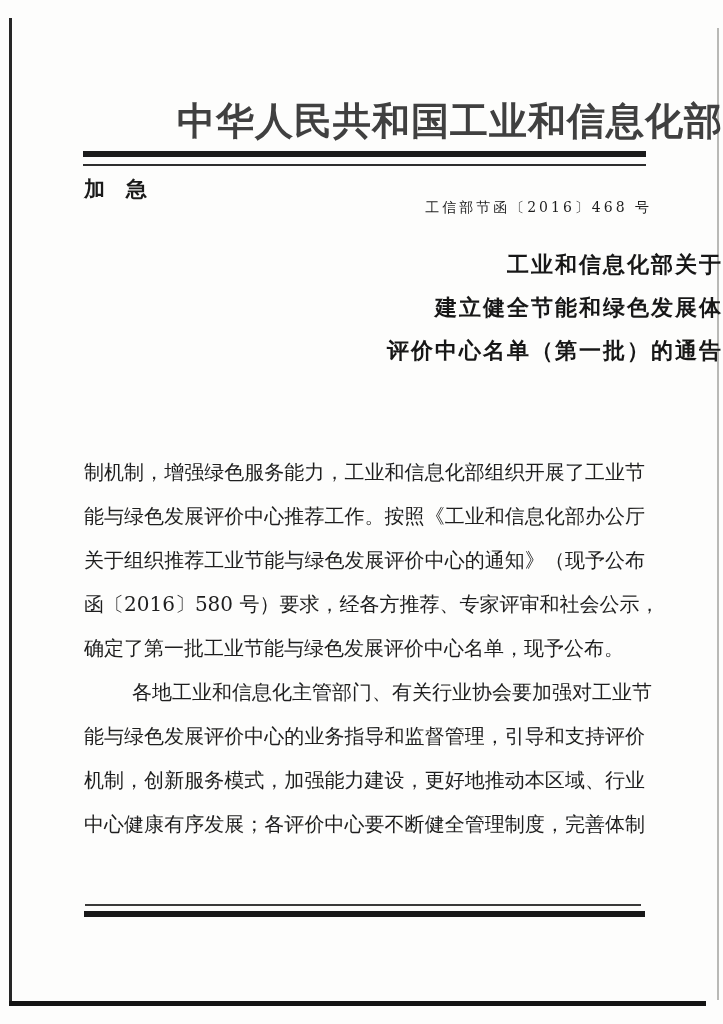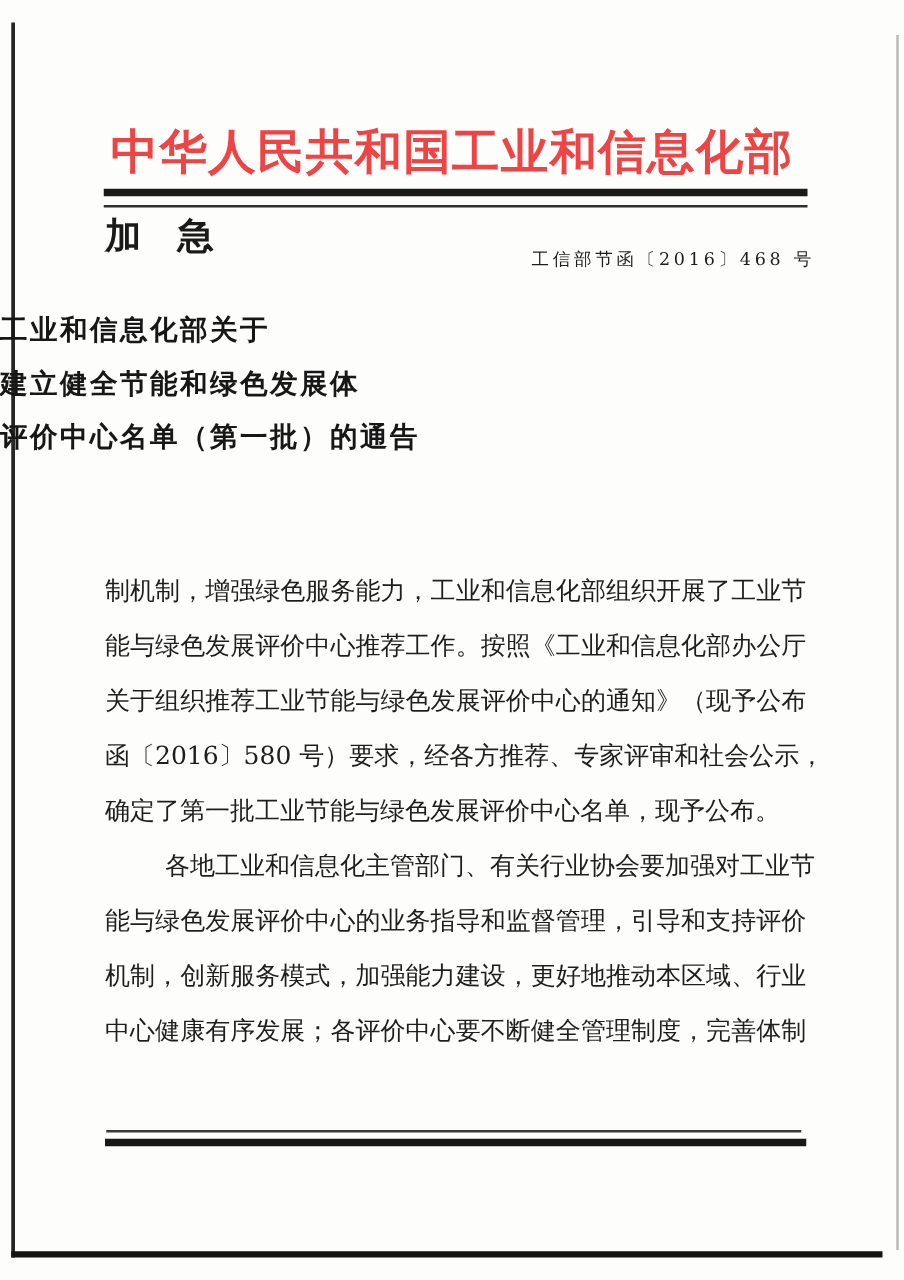--- a/index.html
+++ b/index.html
@@ -21,44 +21,44 @@
     position: absolute; left: 9px; top: 1001px;
     width: 697px; height: 5px; background: #141414;
   }
   .edge-right {
     position: absolute; left: 717px; top: 28px;
     width: 2px; height: 972px; background: #b9b9b6;
   }
   
   .masthead {
     position: absolute; left: 0; right: 0; top: 96px;
-    text-align: center;
+    text-align: right;
     font-size: 38px; font-weight: 700;
     letter-spacing: 1px;
-    color: #ef4444;
+    color: #404040;
     white-space: nowrap;
   }
   .rule-top { position: absolute; left: 83px; top: 151px; width: 563px; }
   .rule-top .thick { height: 6px; background: #1b1b1b; }
   .rule-top .thin  { height: 2px; background: #2e2e2e; margin-top: 7px; }
 
   .notice-row {
     position: absolute; left: 84px; top: 176px; width: 568px; height: 26px;
     display: flex; justify-content: space-between; align-items: center;
   }
   .urgency {
-    font-size: 29px; font-weight: 700; color: #1a1a1a; white-space: nowrap;
+    font-size: 21px; font-weight: 700; color: #1a1a1a; white-space: nowrap;
   }
   .doc-number {
     font-size: 14px; letter-spacing: 3px; color: #1d1d1d; white-space: nowrap; margin-top: 37px;
   }
 
   .doc-title {
     position: absolute; left: 0; right: 0; top: 243px;
-    text-align: left;
+    text-align: right;
     font-size: 22px; font-weight: 700;
     line-height: 43px; letter-spacing: 2px;
     color: #171717;
   }
 
   .body-block {
     position: absolute; left: 84px; top: 450px; width: 561px;
     font-size: 20px; color: #1e1e1e;
   }
   .body-line {

